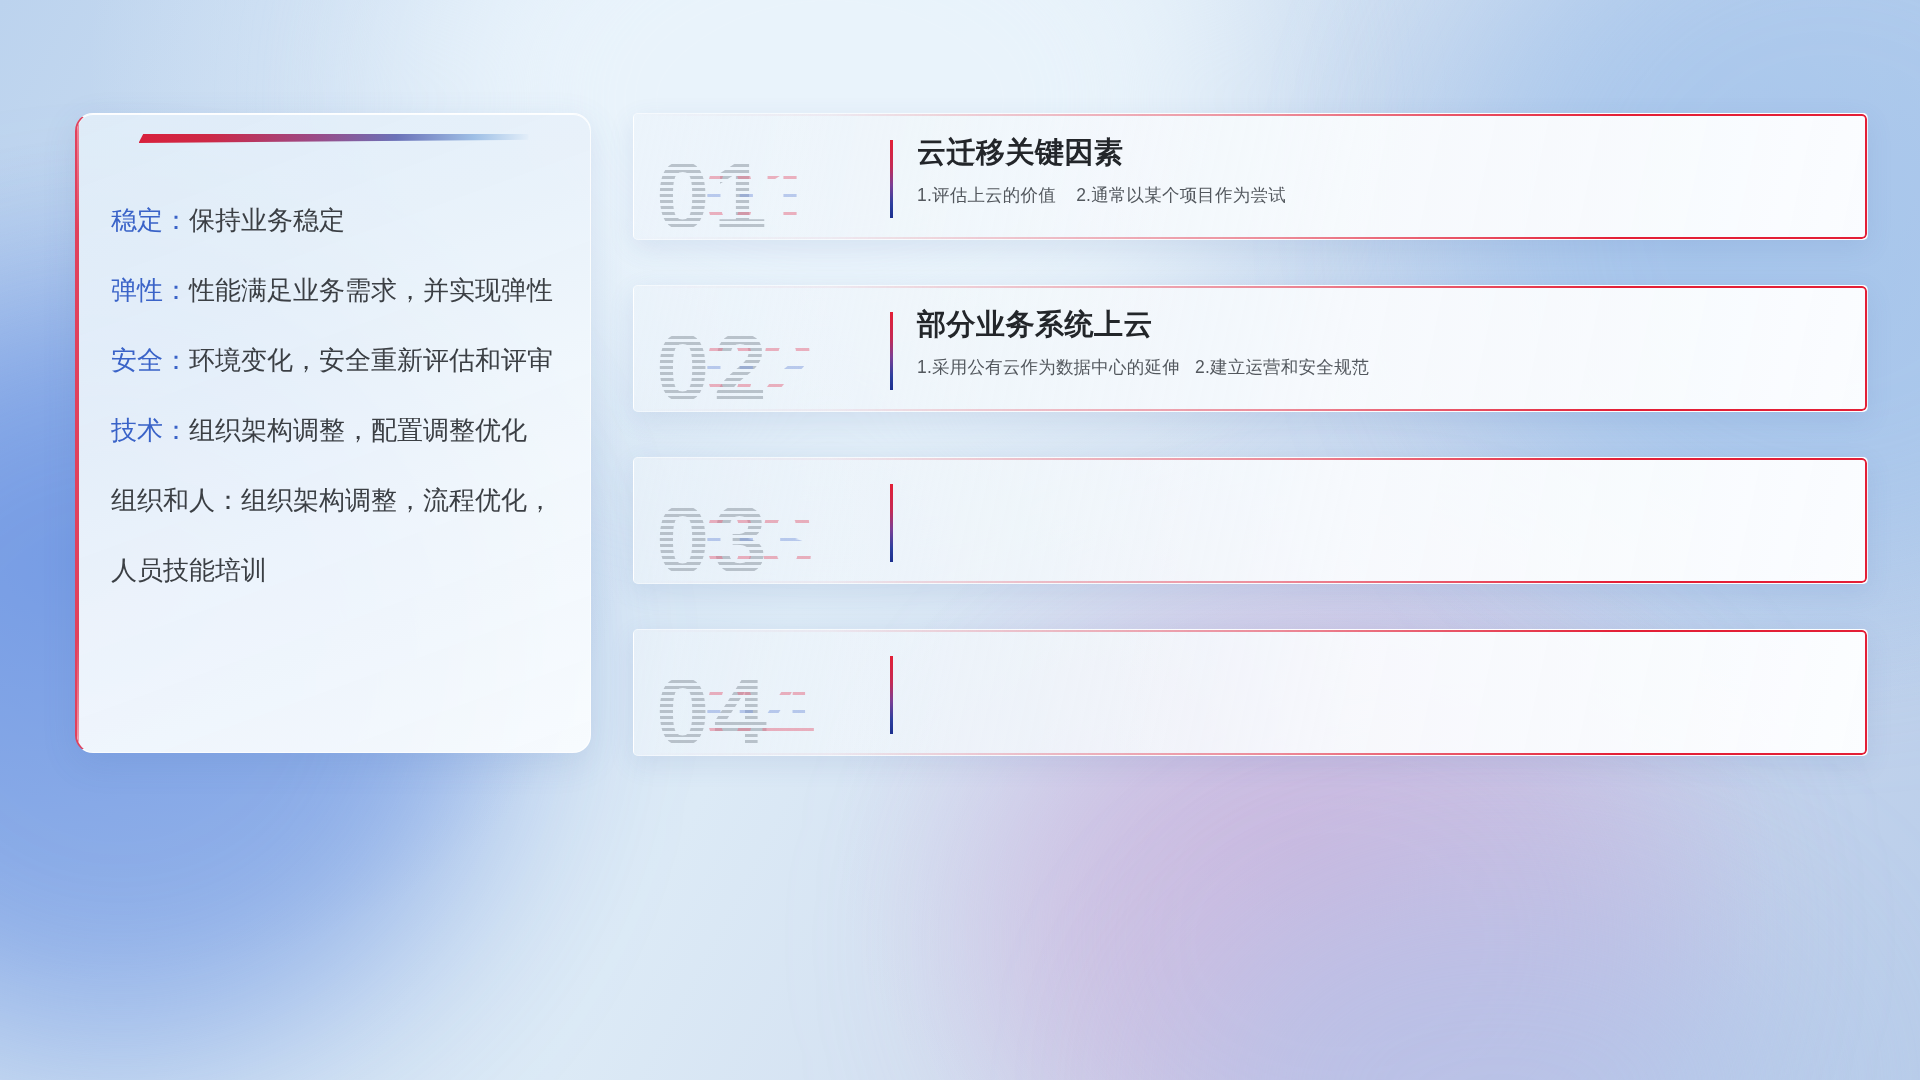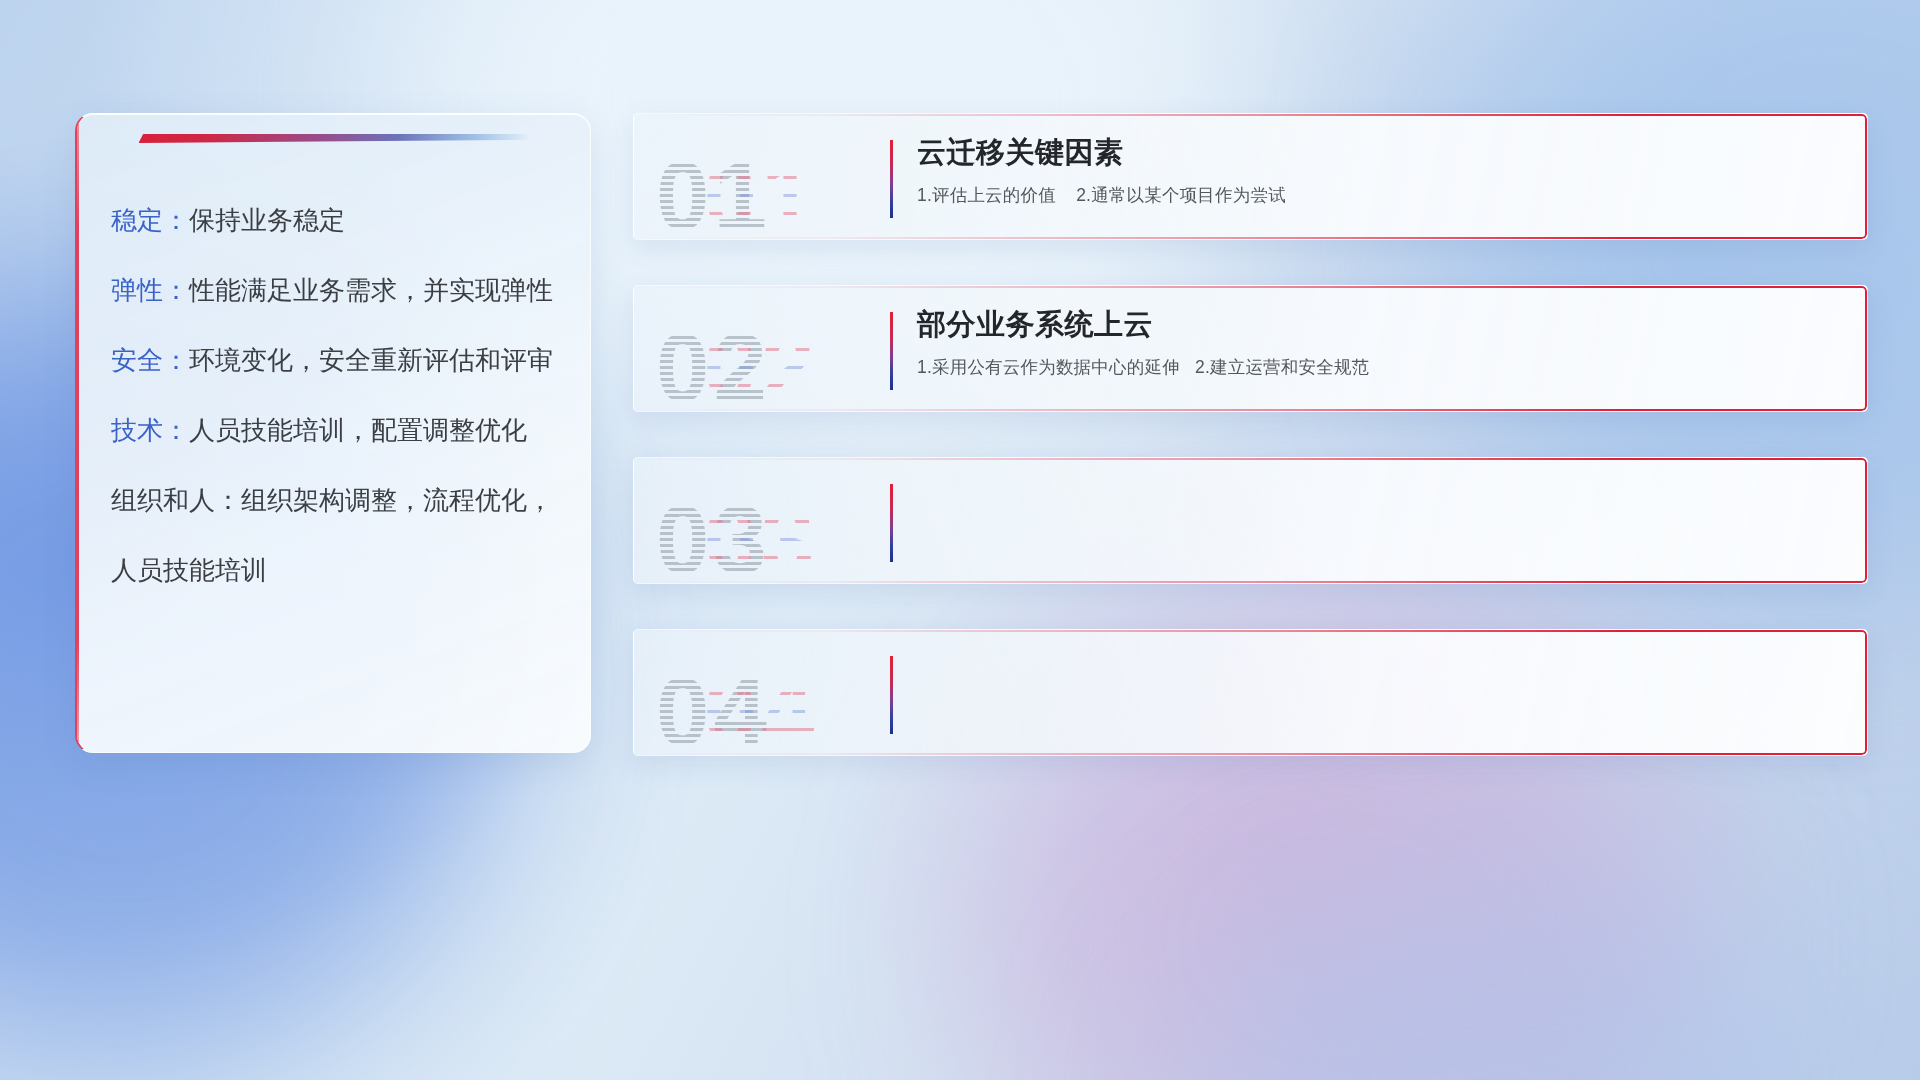--- a/index.html
+++ b/index.html
@@ -195,21 +195,21 @@
       <div class="factor-line">
         <span class="factor-label">稳定：</span><span class="factor-text">保持业务稳定</span>
       </div>
       <div class="factor-line">
         <span class="factor-label">弹性：</span><span class="factor-text">性能满足业务需求，并实现弹性</span>
       </div>
       <div class="factor-line">
         <span class="factor-label">安全：</span><span class="factor-text">环境变化，安全重新评估和评审</span>
       </div>
       <div class="factor-line">
-        <span class="factor-label">技术：</span><span class="factor-text">人员技能培训，配置调整优化</span>
+        <span class="factor-label">技术：</span><span class="factor-text">组织架构调整，配置调整优化</span>
       </div>
       <div class="factor-line">
         <span class="factor-label plain">组织和人：</span><span class="factor-text">组织架构调整，流程优化，</span>
       </div>
       <div class="factor-line">
         <span class="factor-label plain"></span><span class="factor-text">人员技能培训</span>
       </div>
     </div>
   </section>
 

